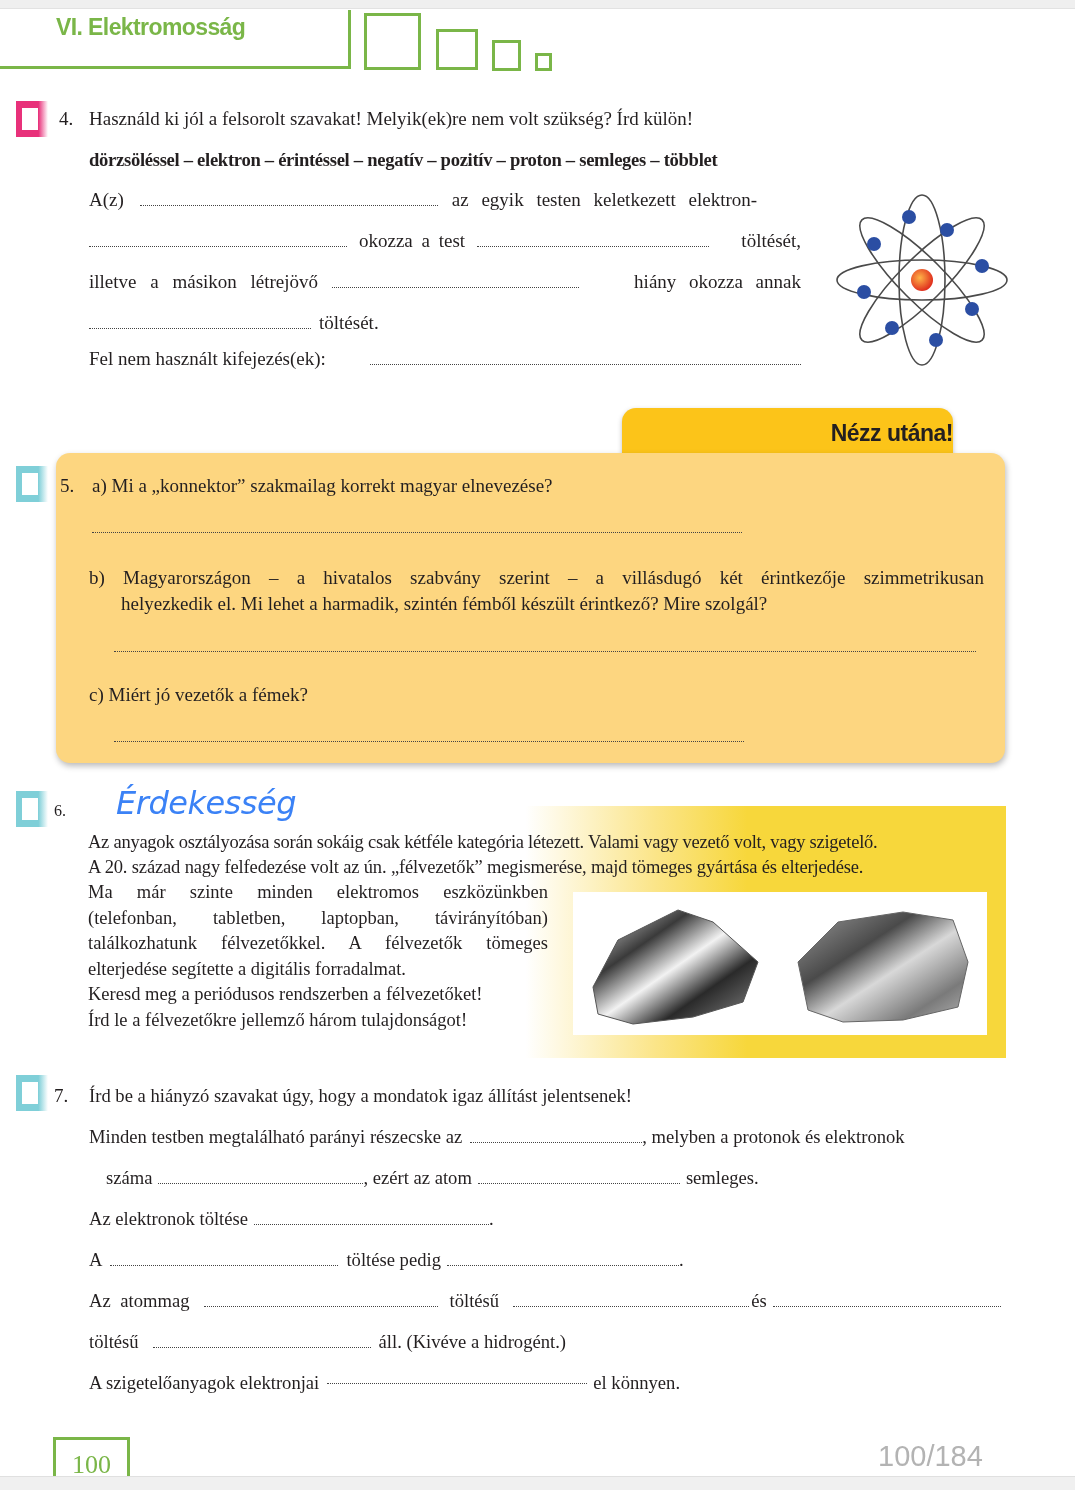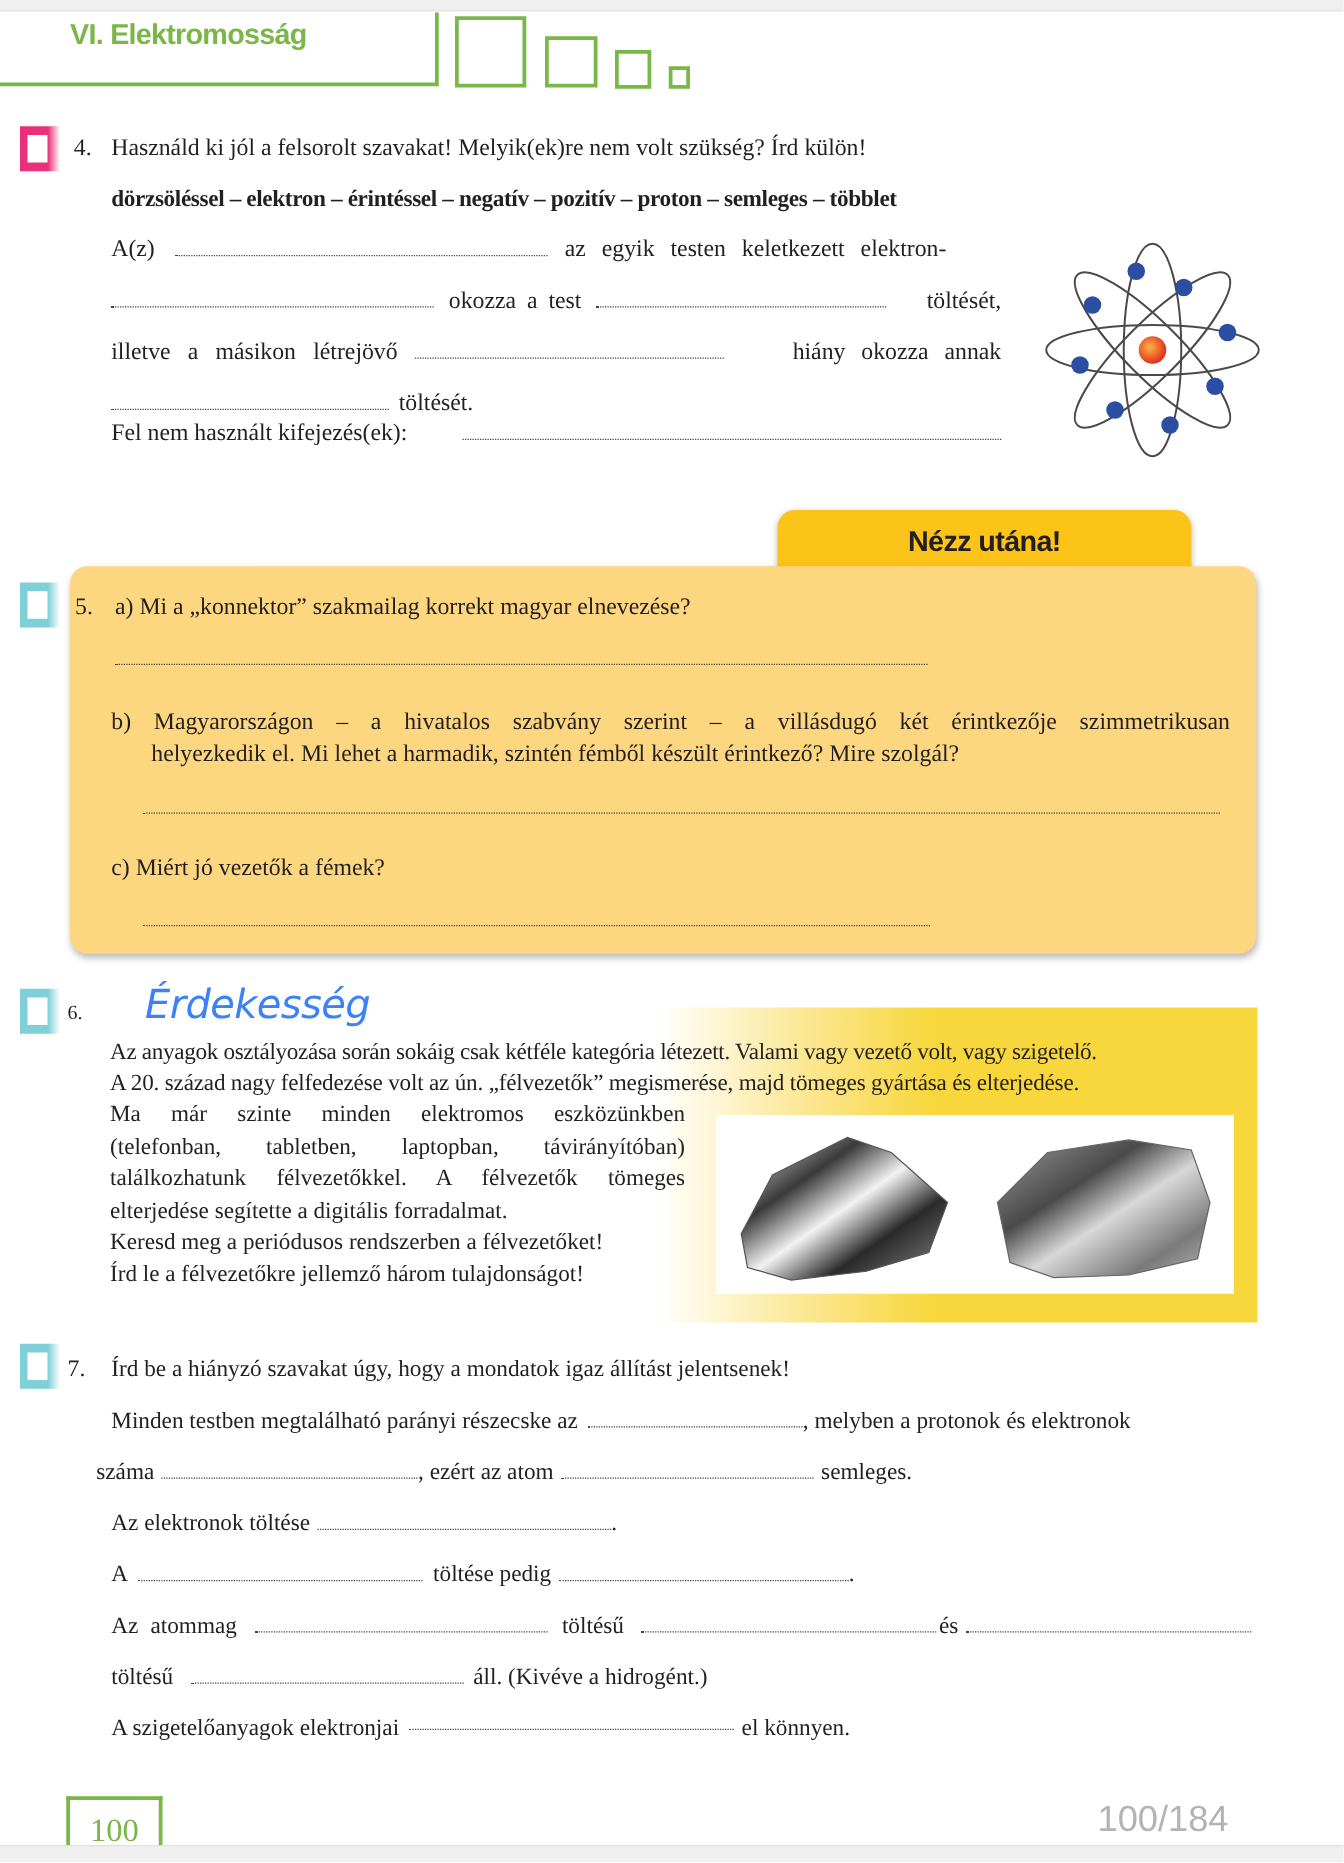--- a/index.html
+++ b/index.html
@@ -24,21 +24,21 @@
   .line { position: absolute; font-size: 19px; white-space: nowrap; }
   .dots { display: inline-block; border-bottom: 1.5px dotted #444; height: 1px; vertical-align: baseline; margin: 0 4px; }
   .bold { font-weight: bold; }
   .just { text-align: justify; text-align-last: justify; white-space: normal; }
 
   
   .atom { position: absolute; left: 832px; top: 190px; width: 180px; height: 180px; }
 
   
   .tab { position: absolute; left: 622px; top: 408px; width: 331px; height: 62px; background: #fcc419; border-radius: 14px 14px 0 0; box-shadow: 0 2px 5px rgba(0,0,0,0.25); }
-  .tab-label { position: absolute; left: 0; top: 12px; width: 100%; text-align: center; font-family: "Liberation Sans", "DejaVu Sans", sans-serif; font-weight: bold; font-size: 23px; color: #231f20; letter-spacing: -0.5px; }
+  .tab-label { position: absolute; left: 0; top: 12px; width: 100%; text-align: right; font-family: "Liberation Sans", "DejaVu Sans", sans-serif; font-weight: bold; font-size: 23px; color: #231f20; letter-spacing: -0.5px; }
   .research { position: absolute; left: 56px; top: 453px; width: 949px; height: 310px; background: #fdd680; border-radius: 14px; box-shadow: 1px 3px 6px rgba(0,0,0,0.28); }
 
   
   .fact-bg { position: absolute; left: 82px; top: 806px; width: 924px; height: 252px; background: linear-gradient(90deg, #ffffff 0%, #ffffff 48%, #fbe589 62%, #f7d73b 72%, #f7d73b 100%); }
   .fact-title { position: absolute; left: 116px; top: 784px; font-family: "DejaVu Sans", sans-serif; font-style: italic; font-size: 32px; color: #3b82f6; letter-spacing: -0.5px; }
   .fact-para { position: absolute; left: 88px; width: 460px; font-size: 18.5px; line-height: 25.6px; }
   .photo { position: absolute; left: 573px; top: 892px; width: 414px; height: 143px; background: #fff; }
 
   
   .page-box { position: absolute; left: 53px; top: 1437px; width: 77px; height: 40px; border: 3px solid #7ab648; border-bottom: none; background: #fff; }
@@ -79,21 +79,21 @@
 </div>
 <div class="line" style="left:89px;top:271px;width:712px;display:flex;align-items:baseline;">
   <span style="word-spacing:9px;">illetve a másikon létrejövő</span>
   <span class="dots" style="width:247px;margin:0 0 0 14px;"></span>
   <span style="flex:1;text-align:right;word-spacing:8px;">hiány okozza annak</span>
 </div>
 <div class="line" style="left:89px;top:312px;display:flex;align-items:baseline;">
   <span class="dots" style="width:222px;margin:0 8px 0 0;"></span>
   <span>töltését.</span>
 </div>
-<div class="line" style="left:89px;top:336px;width:712px;display:flex;align-items:baseline;gap:34px;">
+<div class="line" style="left:89px;top:348px;width:712px;display:flex;align-items:baseline;gap:34px;">
   <span>Fel nem használt kifejezés(ek):</span>
   <span class="dots" style="flex:1;margin:0 0 0 10px;"></span>
 </div>
 
 <svg class="atom" viewBox="0 0 180 180">
   <g fill="none" stroke="#4a4a4a" stroke-width="1.6">
     <ellipse cx="90" cy="90" rx="85" ry="20"></ellipse>
     <ellipse cx="90" cy="90" rx="23" ry="85"></ellipse>
     <ellipse cx="90" cy="90" rx="85" ry="22" transform="rotate(45 90 90)"></ellipse>
     <ellipse cx="90" cy="90" rx="85" ry="22" transform="rotate(-45 90 90)"></ellipse>
@@ -178,21 +178,21 @@
     <div class="inner"></div>
   </div>
 <div class="num" style="left:54px;top:1085px;">7.</div>
 <div class="line" style="left:89px;top:1085px;font-size:18.6px;">Írd be a hiányzó szavakat úgy, hogy a mondatok igaz állítást jelentsenek!</div>
 
 <div class="line" style="left:89px;top:1126px;display:flex;align-items:baseline;font-size:18.6px;">
   <span>Minden testben megtalálható parányi részecske az</span>
   <span class="dots" style="width:172px;margin:0 0 0 8px;"></span>
   <span>, melyben a protonok és elektronok</span>
 </div>
-<div class="line" style="left:77px;top:1167px;display:flex;align-items:baseline;font-size:18.6px;">
+<div class="line" style="left:106px;top:1167px;display:flex;align-items:baseline;font-size:18.6px;">
   <span>száma</span>
   <span class="dots" style="width:205px;margin:0 0 0 6px;"></span>
   <span>, ezért az atom</span>
   <span class="dots" style="width:202px;margin:0 6px 0 6px;"></span>
   <span>semleges.</span>
 </div>
 <div class="line" style="left:89px;top:1208px;display:flex;align-items:baseline;font-size:18.6px;">
   <span>Az elektronok töltése</span>
   <span class="dots" style="width:235px;margin:0 0 0 6px;"></span>
   <span>.</span>

